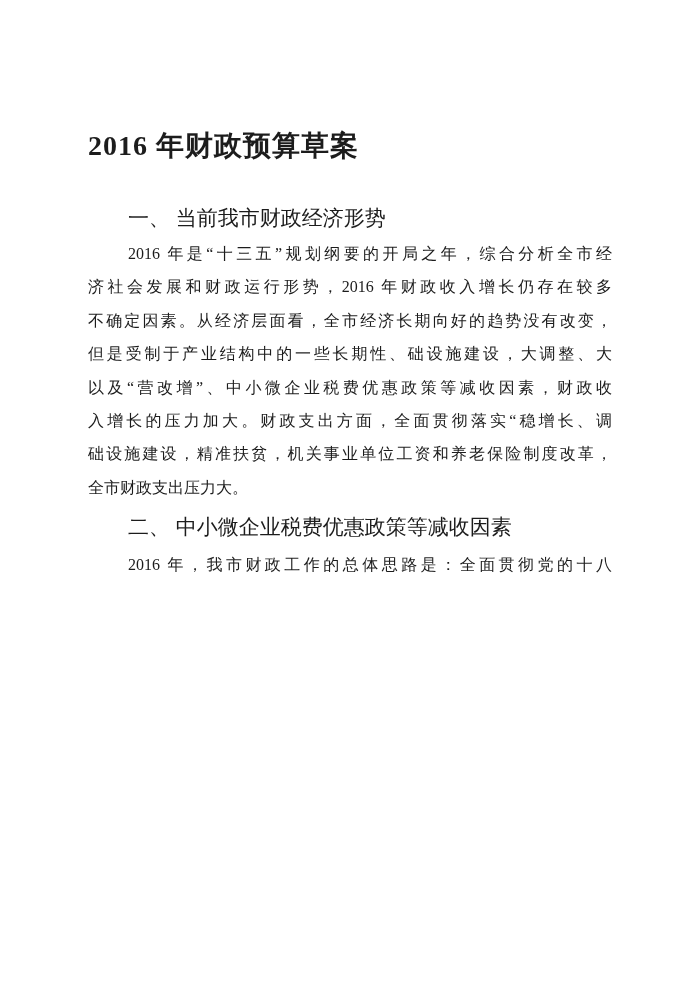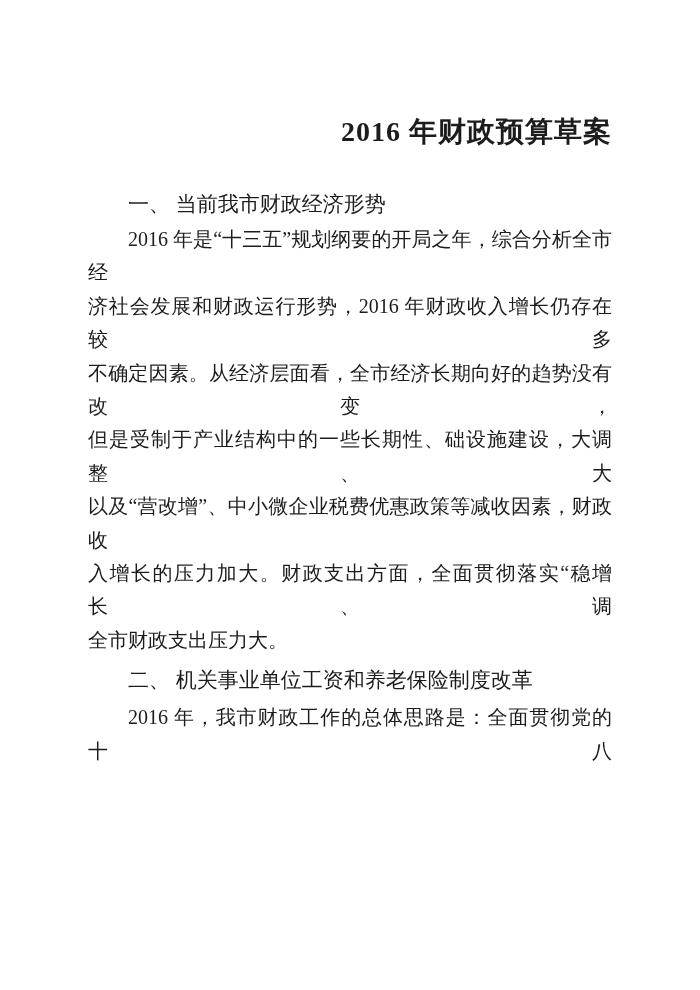--- a/index.html
+++ b/index.html
@@ -14,38 +14,39 @@
     box-sizing: border-box;
     padding: 113px 88px 0 88px;
     background: #ffffff;
     color: #1c1c1c;
     font-family: "Liberation Serif", "DejaVu Serif", serif;
   }
   .doc-title {
     font-size: 28px;
     font-weight: bold;
     line-height: 38px;
-    text-align: right;
+    text-align: left;
     letter-spacing: 1px;
     white-space: nowrap;
+    margin-top: 14px;
   }
   .heading {
     font-family: "Liberation Sans", "DejaVu Sans", sans-serif;
     font-weight: normal;
     font-size: 21px;
     line-height: 33px;
     text-indent: 40px;
     white-space: nowrap;
   }
   .heading.h1 { margin-top: 36px; }
   .heading.h2 { margin-top: 6px; }
   .para.p1 { margin-top: 3px; }
   .para.p2 { margin-top: 5px; }
   .line {
-    font-size: 20px;
+    font-size: 16px;
     line-height: 33.4px;
     text-align: justify;
     text-align-last: justify;
   }
   .line.first { text-indent: 40px; }
   .line.short { text-align-last: left; }
 </style>
 </head>
 <body>
 
@@ -55,23 +56,24 @@
 
   <div class="heading h1">一、 当前我市财政经济形势</div>
 
   <div class="para p1">
     <div class="line first">2016 年是“十三五”规划纲要的开局之年，综合分析全市经</div>
     <div class="line">济社会发展和财政运行形势，2016 年财政收入增长仍存在较多</div>
     <div class="line">不确定因素。从经济层面看，全市经济长期向好的趋势没有改变，</div>
     <div class="line">但是受制于产业结构中的一些长期性、础设施建设，大调整、大</div>
     <div class="line">以及“营改增”、中小微企业税费优惠政策等减收因素，财政收</div>
     <div class="line">入增长的压力加大。财政支出方面，全面贯彻落实“稳增长、调</div>
+    <div class="line">础设施建设，精准扶贫，机关事业单位工资和养老保险制度改革，</div>
     <div class="line short">全市财政支出压力大。</div>
   </div>
 
-  <div class="heading h2">二、 机关事业单位工资和养老保险制度改革</div>
+  <div class="heading h2">二、 中小微企业税费优惠政策等减收因素</div>
 
   <div class="para p2">
     <div class="line first">2016 年，我市财政工作的总体思路是：全面贯彻党的十八</div>
 
   </div>
 
 </div>
 
 </body></html>

